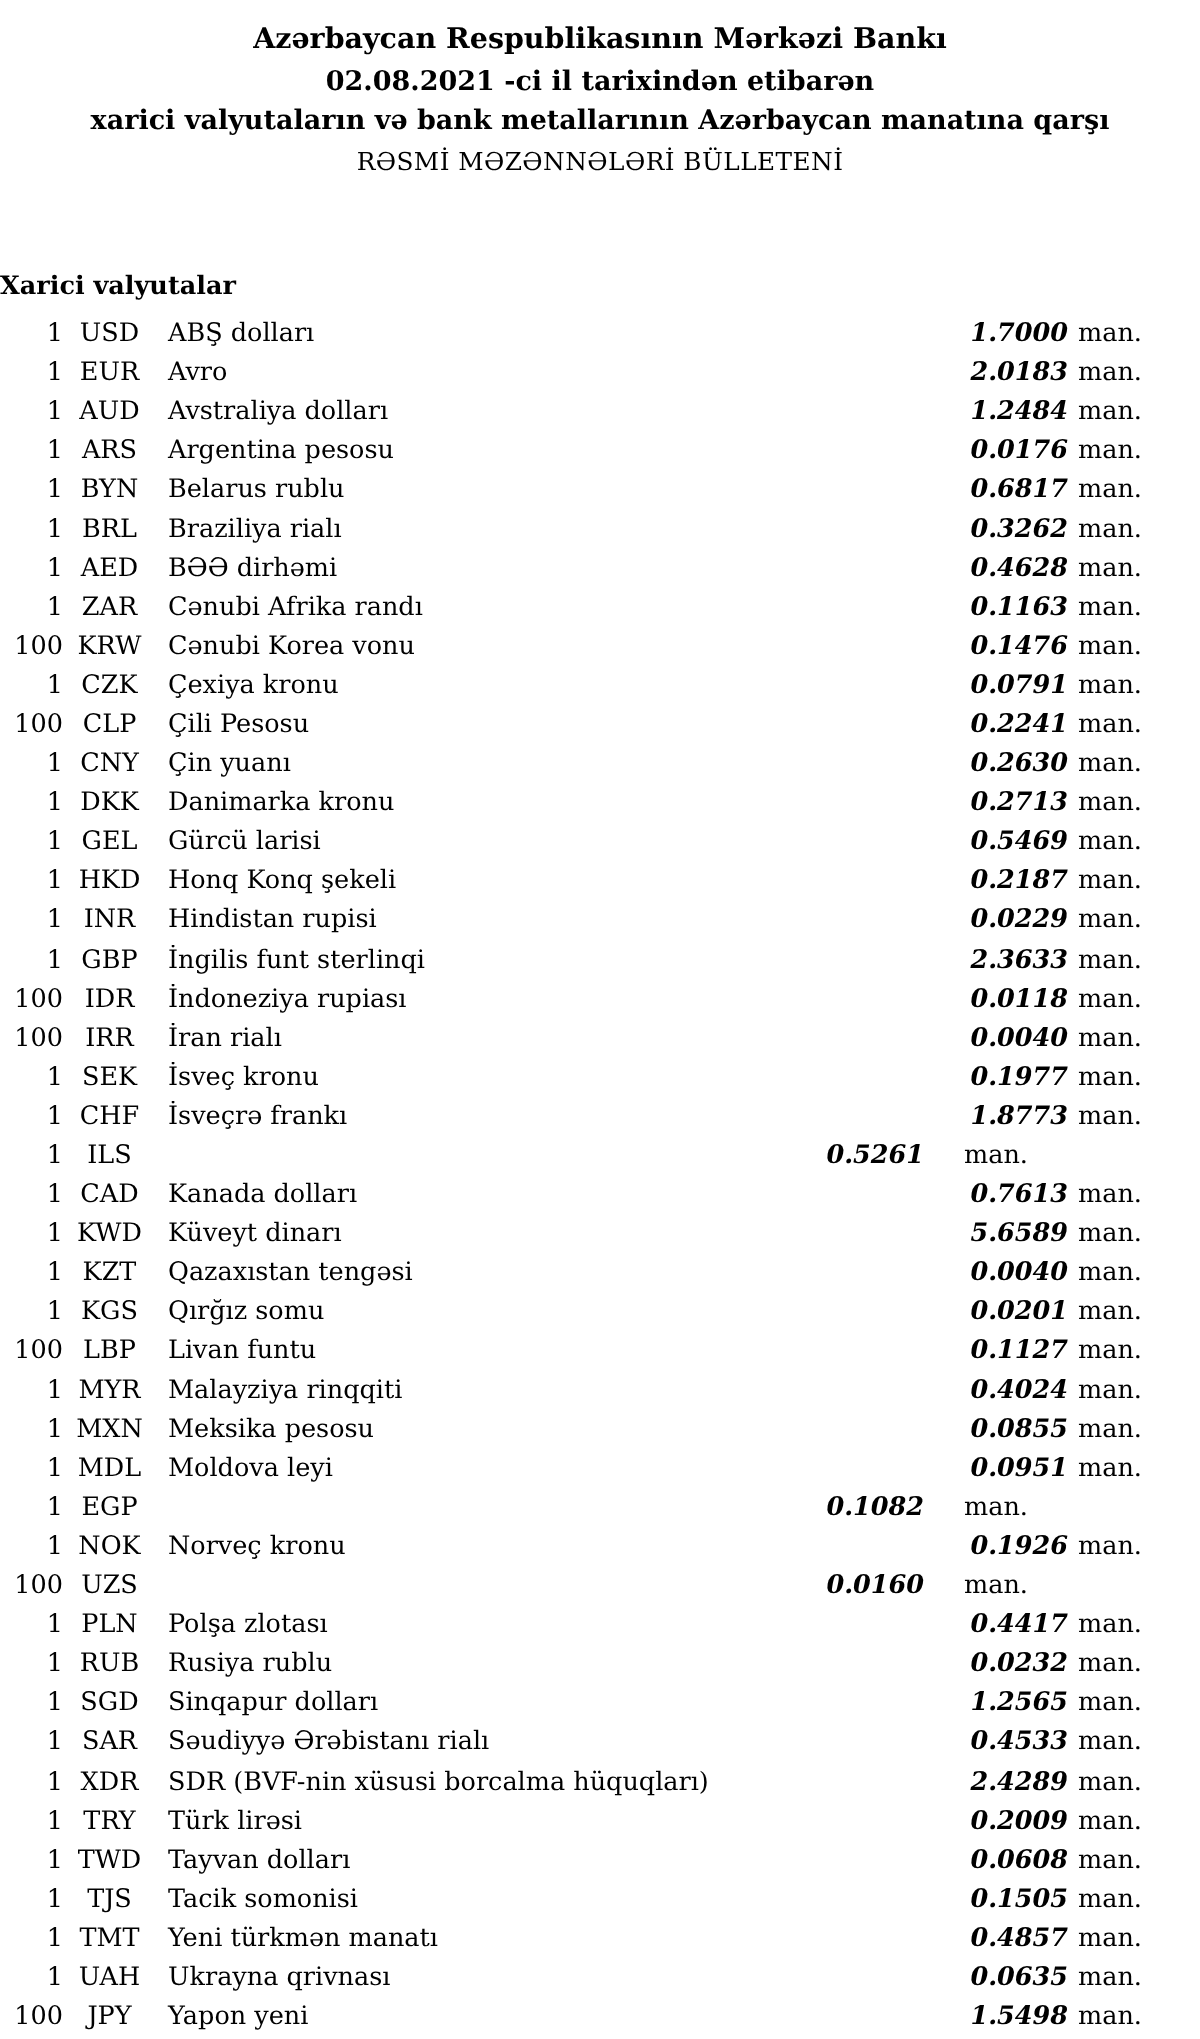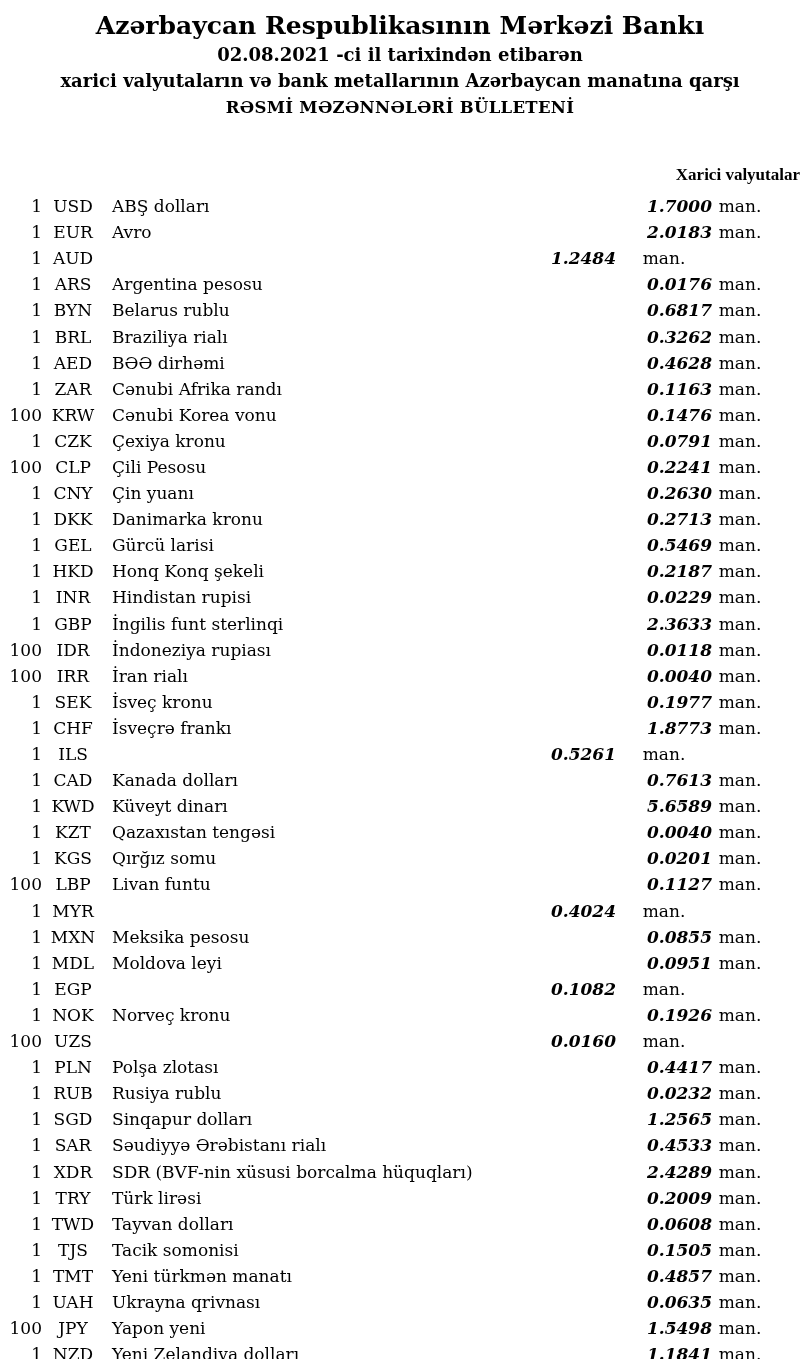--- a/index.html
+++ b/index.html
@@ -14,45 +14,44 @@
     color: #000000;
     font-family: "DejaVu Serif", "Liberation Serif", serif;
     box-sizing: border-box;
     overflow: hidden;
   }
   .doc-header {
     text-align: center;
     padding-top: 10px;
   }
   .doc-title {
-    font-size: 25px;
+    font-size: 19px;
     font-weight: bold;
     line-height: 32px;
     margin: 0;
   }
   .doc-line {
     font-size: 18px;
     font-weight: bold;
     line-height: 26px;
     margin: 0;
   }
   .doc-bulletin {
     font-size: 16.5px;
-    font-weight: bold;
+    font-weight: normal;
     line-height: 27px;
     letter-spacing: 0.3px;
     margin: 0;
   }
   .section-title {
-    text-align: right;
+    text-align: left;
     font-size: 17px;
     font-weight: bold;
-    margin-top: 42px;
+    margin-top: 58px;
     line-height: 24px;
-    font-family: Liberation Serif, serif;
   }
   .rates-table {
     margin-top: 6px;
     padding-right: 32px;
   }
   .rate-row {
     display: grid;
     grid-template-columns: 42px 62px 1fr 96px 56px;
     align-items: center;
     height: 26.1px;
@@ -105,20 +104,21 @@
       <span class="cell-qty">1</span>
       <span class="cell-code">EUR</span>
       <span class="cell-name">Avro</span>
       <span class="cell-rate">2.0183</span>
       <span class="cell-unit">man.</span>
     </div>
 
     <div class="rate-row">
       <span class="cell-qty">1</span>
       <span class="cell-code">AUD</span>
+      <span class="cell-name">Avstraliya dolları</span>
       <span class="cell-rate">1.2484</span>
       <span class="cell-unit">man.</span>
     </div>
 
     <div class="rate-row">
       <span class="cell-qty">1</span>
       <span class="cell-code">ARS</span>
       <span class="cell-name">Argentina pesosu</span>
       <span class="cell-rate">0.0176</span>
       <span class="cell-unit">man.</span>
@@ -303,20 +303,21 @@
       <span class="cell-qty">100</span>
       <span class="cell-code">LBP</span>
       <span class="cell-name">Livan funtu</span>
       <span class="cell-rate">0.1127</span>
       <span class="cell-unit">man.</span>
     </div>
 
     <div class="rate-row">
       <span class="cell-qty">1</span>
       <span class="cell-code">MYR</span>
+      <span class="cell-name">Malayziya rinqqiti</span>
       <span class="cell-rate">0.4024</span>
       <span class="cell-unit">man.</span>
     </div>
 
     <div class="rate-row">
       <span class="cell-qty">1</span>
       <span class="cell-code">MXN</span>
       <span class="cell-name">Meksika pesosu</span>
       <span class="cell-rate">0.0855</span>
       <span class="cell-unit">man.</span>

